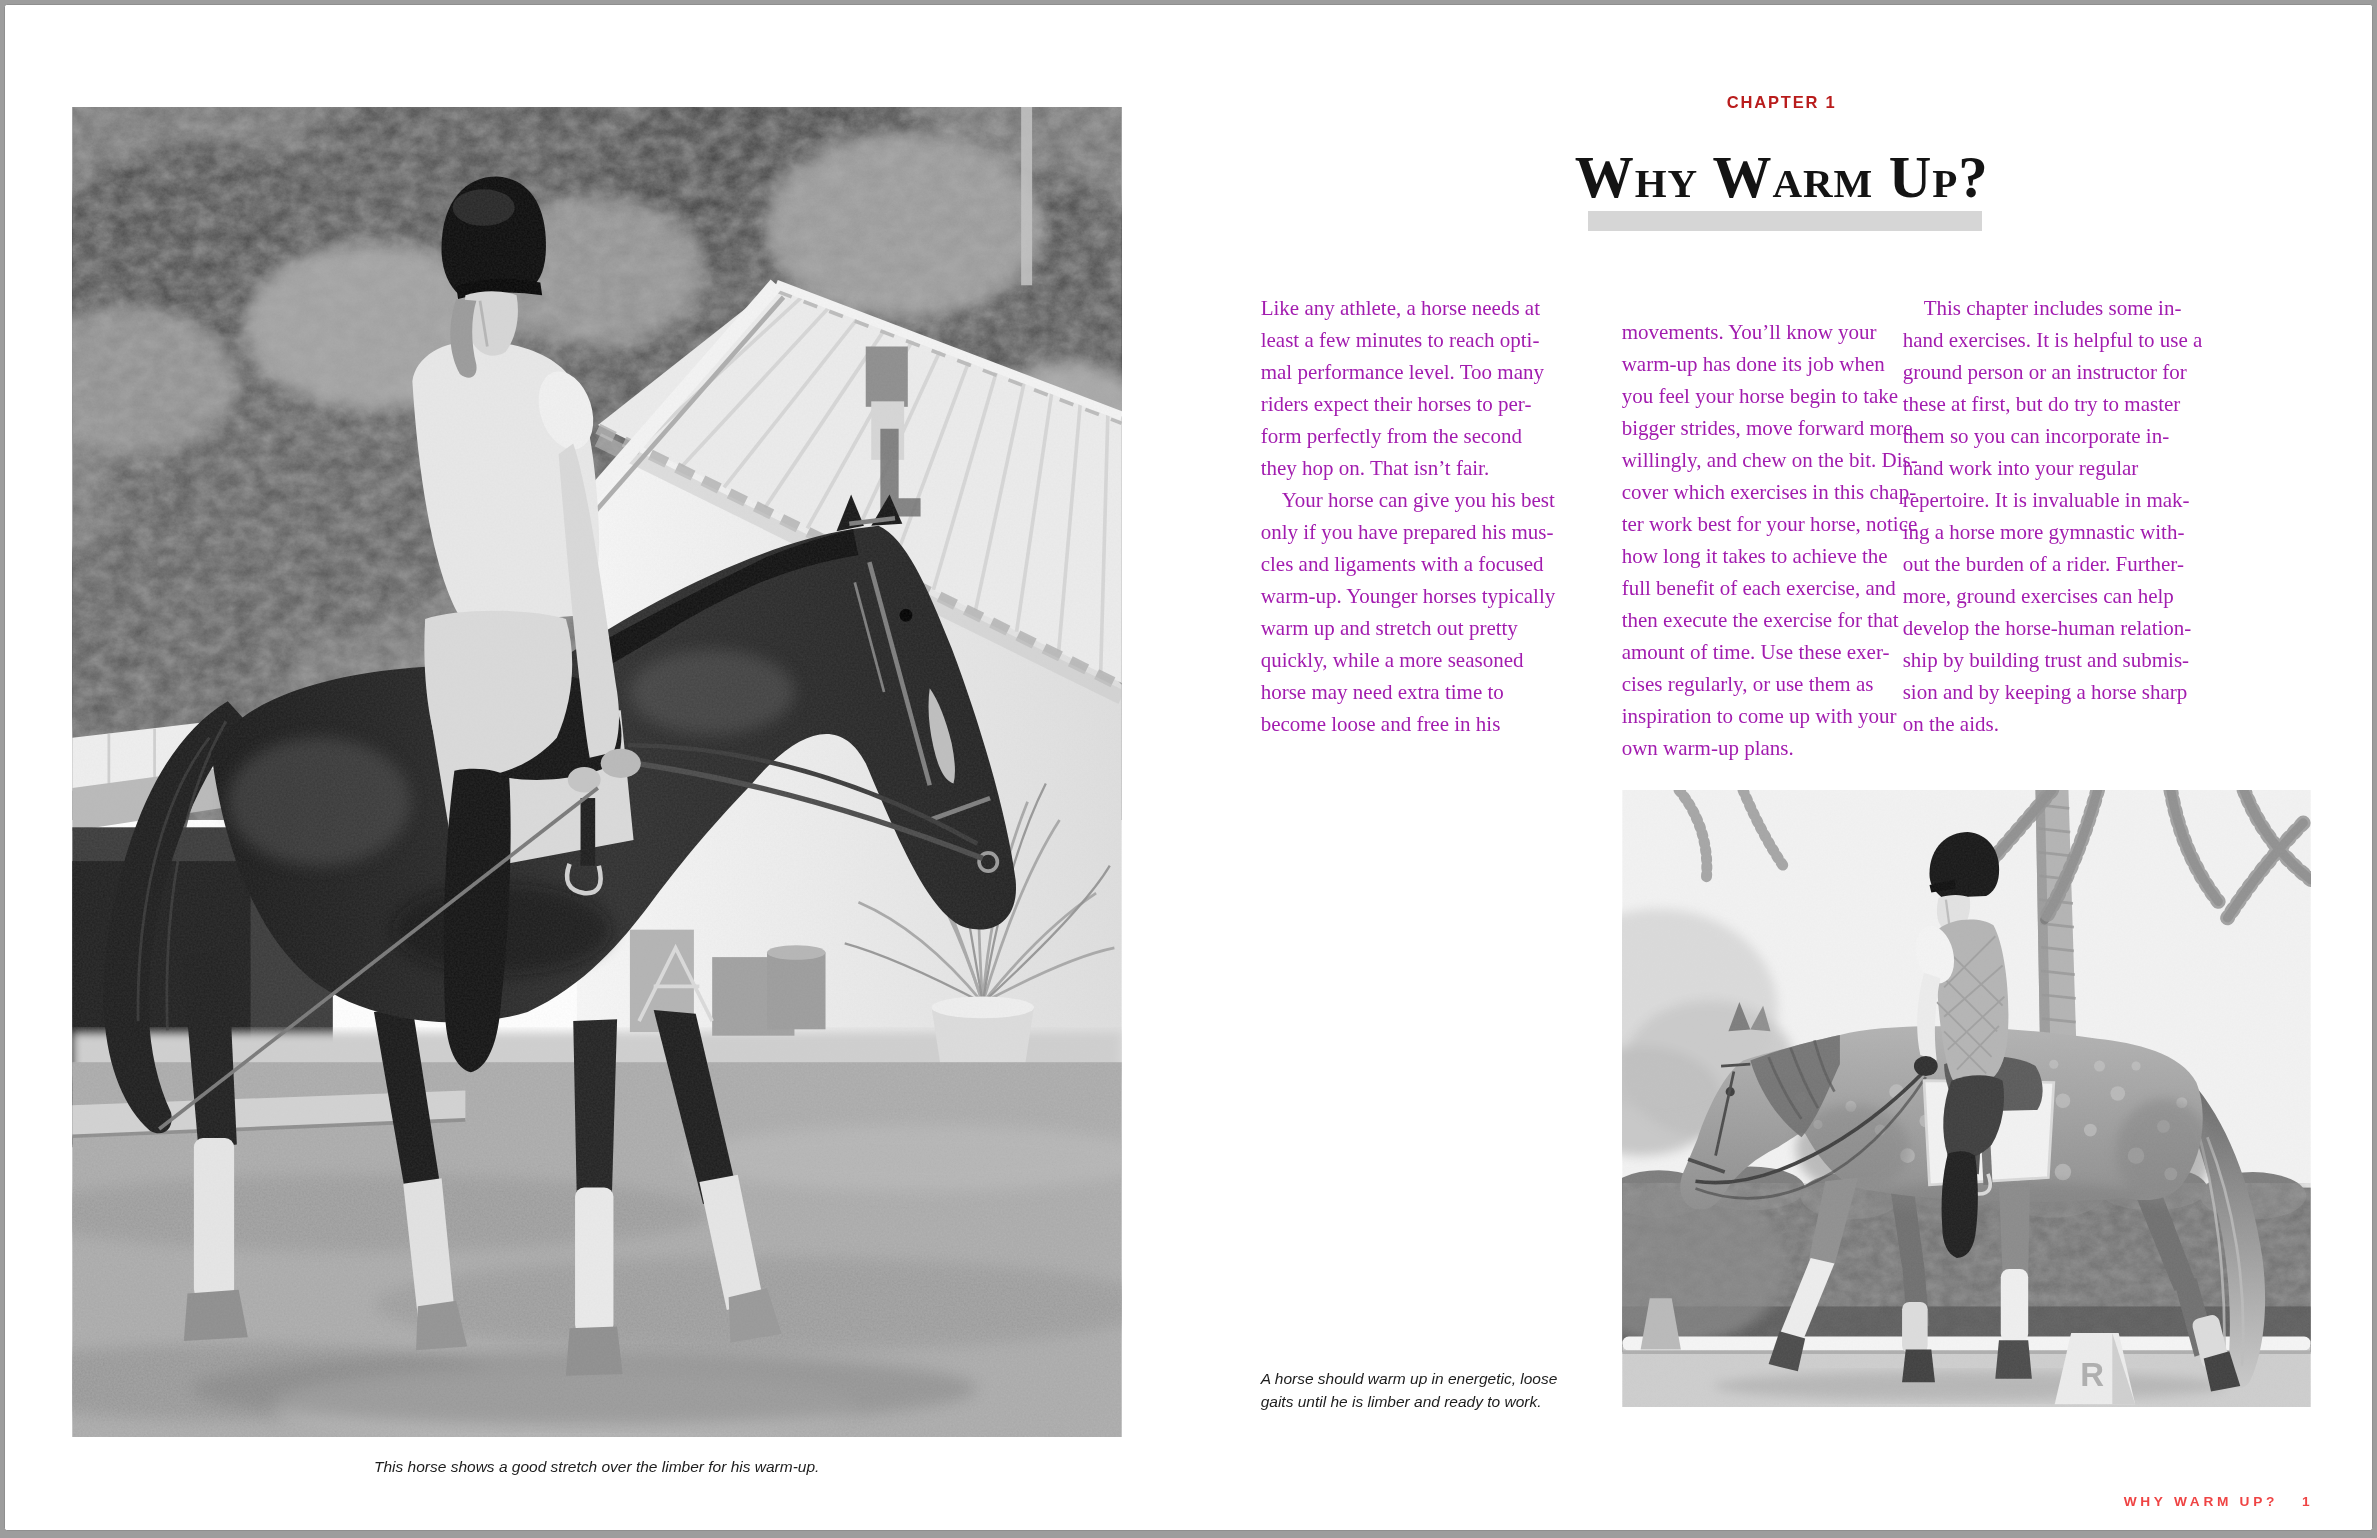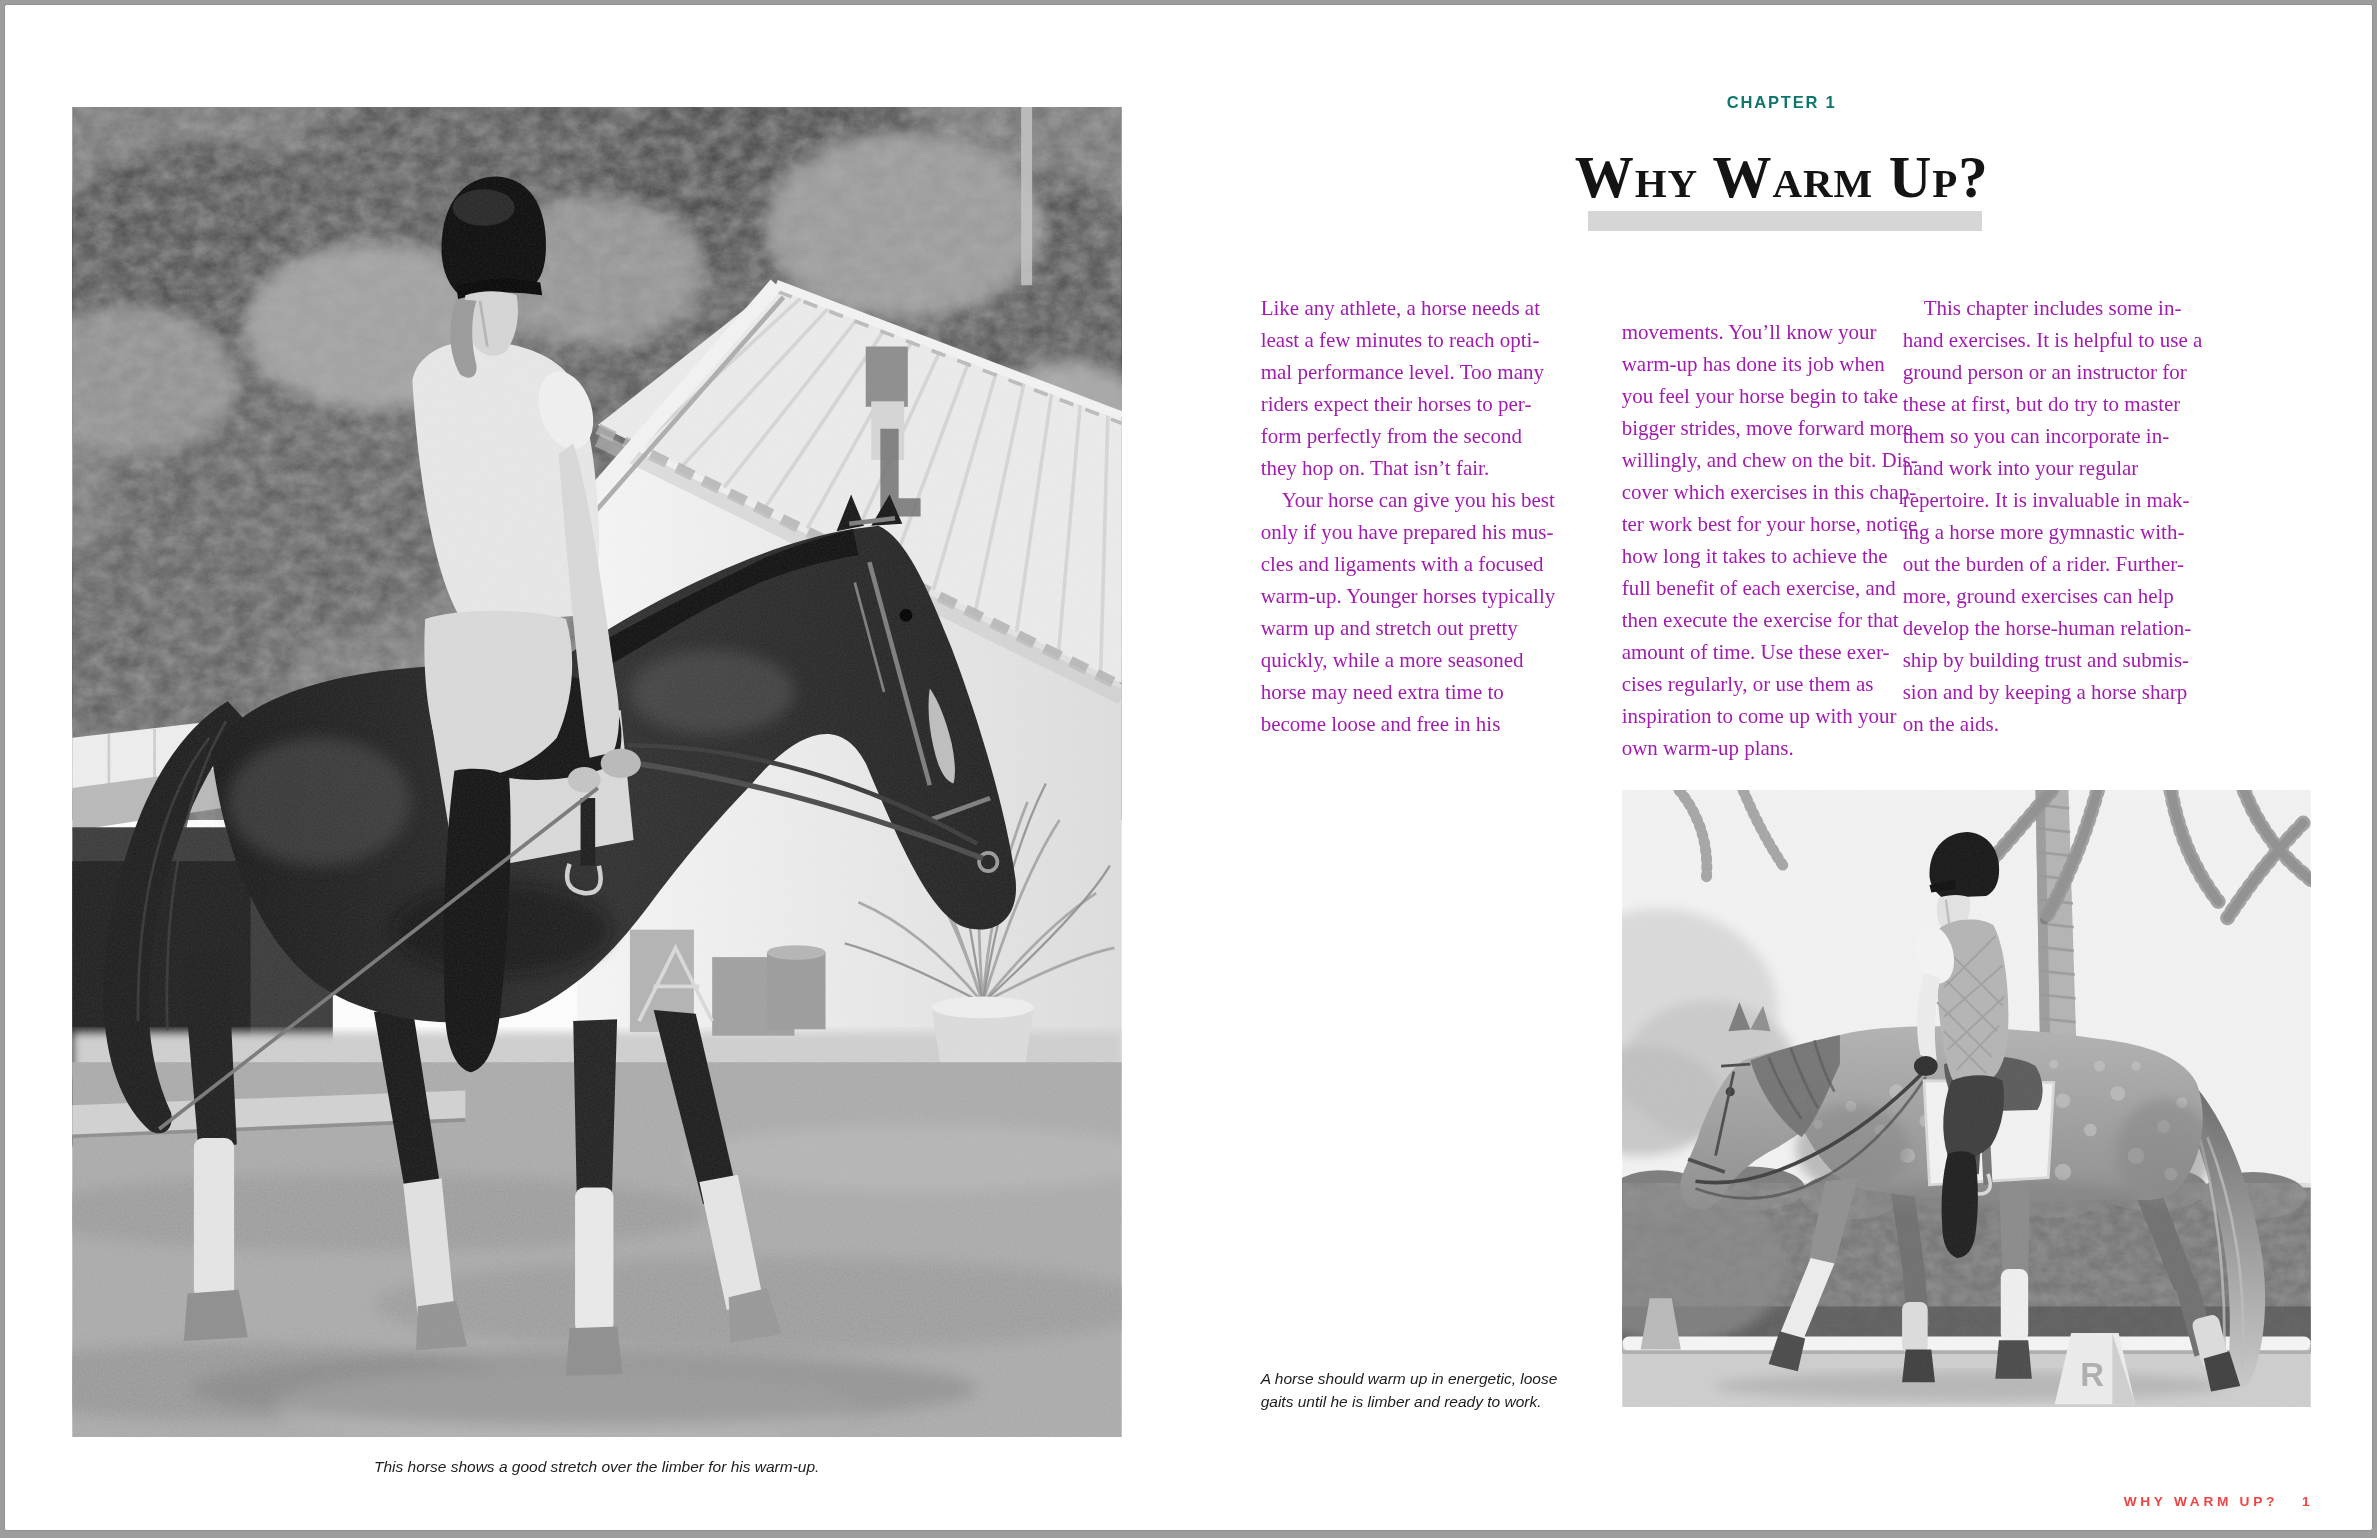--- a/index.html
+++ b/index.html
@@ -8,21 +8,21 @@
   .page{position:absolute;top:3.7px;left:3.7px;right:3.7px;bottom:7.3px;background:#ffffff;
         border:0.9px solid #8f8f8f;border-radius:2.7px;overflow:hidden;}
   .photo{position:absolute;overflow:hidden;}
   .photo svg{display:block;}
   #left-photo{left:67px;top:102px;width:1050px;height:1330px;}
   #right-photo{left:1617px;top:785px;width:689px;height:617px;}
   .caption{font-family:"Liberation Sans",sans-serif;font-size:15.5px;line-height:23px;color:#1d1d1d;font-style:italic;}
   #left-caption{position:absolute;left:67px;top:1450px;width:1050px;text-align:center;}
   #right-caption{position:absolute;left:1256px;top:1362px;width:357px;white-space:pre;}
   #kicker{position:absolute;left:1256px;top:88px;width:1042px;text-align:center;
-          font-weight:bold;font-size:16.5px;letter-spacing:1.8px;color:#0f766e;}
+          font-weight:bold;font-size:16.5px;letter-spacing:1.8px;color:#b91c1c;}
   #title{position:absolute;left:1256px;top:139px;width:1042px;margin:0;text-align:center;
          font-family:"Liberation Serif",serif;font-weight:bold;font-variant:small-caps;
          font-size:59px;line-height:66px;letter-spacing:0.9px;color:#141414;}
   #title-bar{position:absolute;left:1583px;top:206px;width:394px;height:20px;}
   .col{position:absolute;top:287px;font-family:"Liberation Serif",serif;font-size:21px;
        line-height:32px;color:#a21caf;white-space:pre;}
   #col-1{left:1256px;} #col-2{left:1617px;margin-top:24px;} #col-3{left:1898px;}
   #footer{position:absolute;left:1256px;top:1489px;width:1049px;text-align:right;
           font-weight:bold;font-size:13.7px;letter-spacing:3.7px;color:#ef4444;}
   #footer .pagenum{margin-left:24px;letter-spacing:0;}

